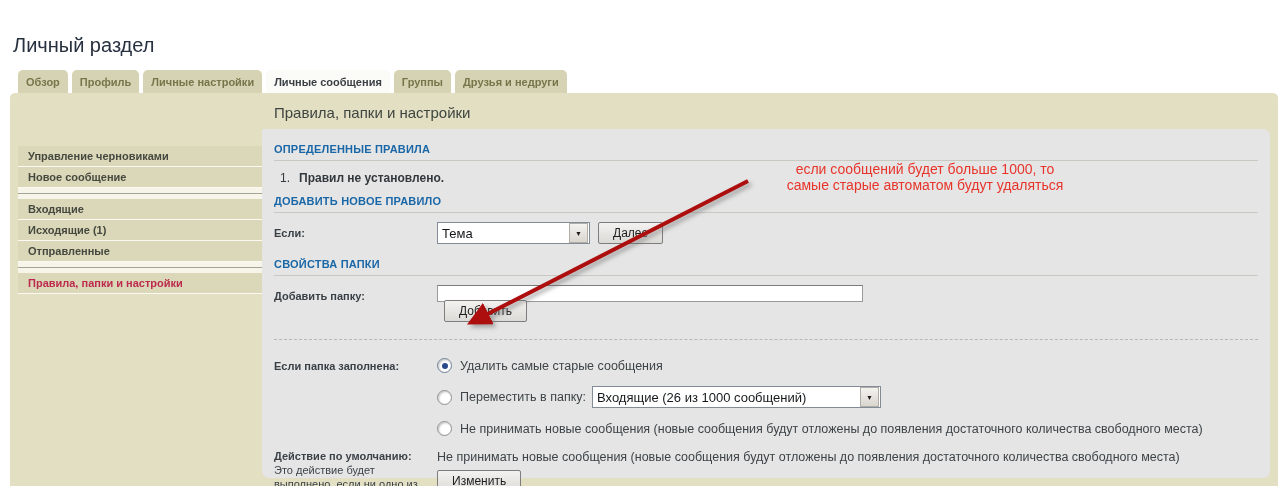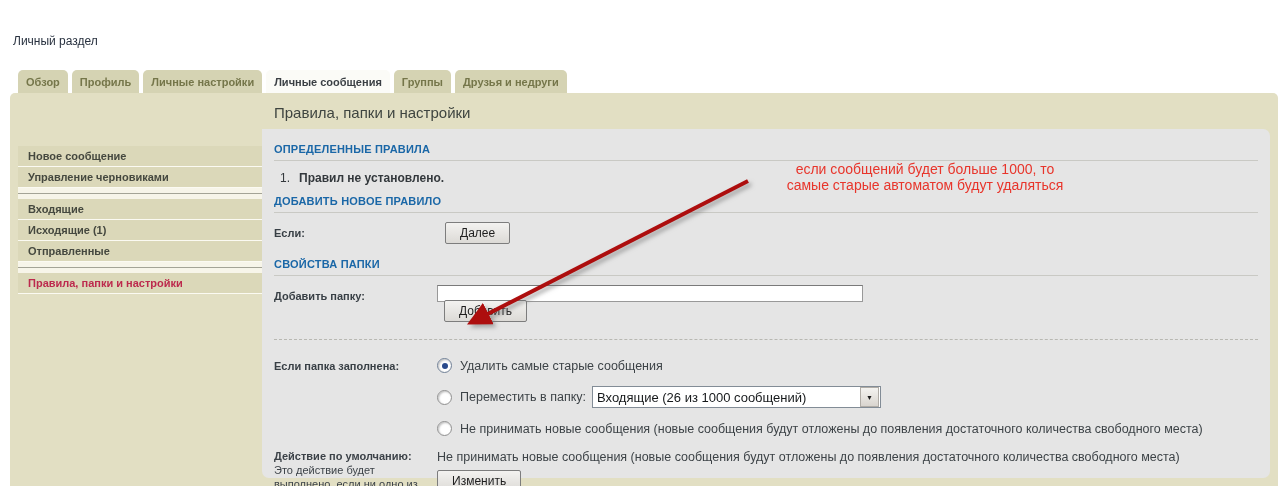--- a/index.html
+++ b/index.html
@@ -1,21 +1,21 @@
 <!DOCTYPE html>
 <html><head>
 <meta charset="utf-8">
 <style>
   html,body { margin:0; padding:0; }
   body {
     width:1280px; height:486px; position:relative; overflow:hidden;
     background:#ffffff; font-family:"Liberation Sans", sans-serif;
   }
   
-  .page-title { position:absolute; left:13px; top:34px; font-size:12px; color:#28313F; }
+  .page-title { position:absolute; left:13px; top:34px; font-size:20px; color:#28313F; }
 
   
   .tabs { position:absolute; left:18px; top:70px; display:flex; gap:4px; z-index:3; }
   .tab {
     height:23px; line-height:24px; padding:0 8px; background:#d5d3b3;
     border-radius:5px 5px 0 0; font-size:11px; font-weight:bold; color:#75764a;
     white-space:nowrap; cursor:pointer;
   }
   .tab.active { background:#fbfbf7; color:#3a3f44; }
 
@@ -126,40 +126,44 @@
   <div class="tab active">Личные сообщения</div>
   <div class="tab">Группы</div>
   <div class="tab">Друзья и недруги</div>
 </div>
 
 <div class="band"></div>
 
 <div class="panel-title">Правила, папки и настройки</div>
 
 <div class="sidebar">
+  <div class="side-item">Управление черновиками</div>
   <div class="side-item">Новое сообщение</div>
-  <div class="side-item">Управление черновиками</div>
   <div class="side-sep"></div>
   <div class="side-item">Входящие</div>
   <div class="side-item">Исходящие (1)</div>
   <div class="side-item">Отправленные</div>
   <div class="side-sep"></div>
   <div class="side-item active">Правила, папки и настройки</div>
 </div>
 
 <div class="panel">
 
   <h3 class="sect-header">ОПРЕДЕЛЕННЫЕ ПРАВИЛА</h3>
   <div class="rule-item">
     <span class="num">1.</span><span class="txt">Правил не установлено.</span>
   </div>
 
   <h3 class="sect-header mt">ДОБАВИТЬ НОВОЕ ПРАВИЛО</h3>
   <div class="form-row">
     <div class="form-label">Если:</div>
+    <div class="select w-condition">
+      <span class="sel-text">Тема</span>
+      <span class="arrow-box">▼</span>
+    </div>
     <button class="btn ml">Далее</button>
   </div>
 
   <h3 class="sect-header" style="margin-top:12px;">СВОЙСТВА ПАПКИ</h3>
   <div class="form-row">
     <div class="form-label">Добавить папку:</div>
     <div class="add-folder-controls">
       <input class="text-input" type="text" value="" style="">
       <button class="btn">Добавить</button>
     </div>

